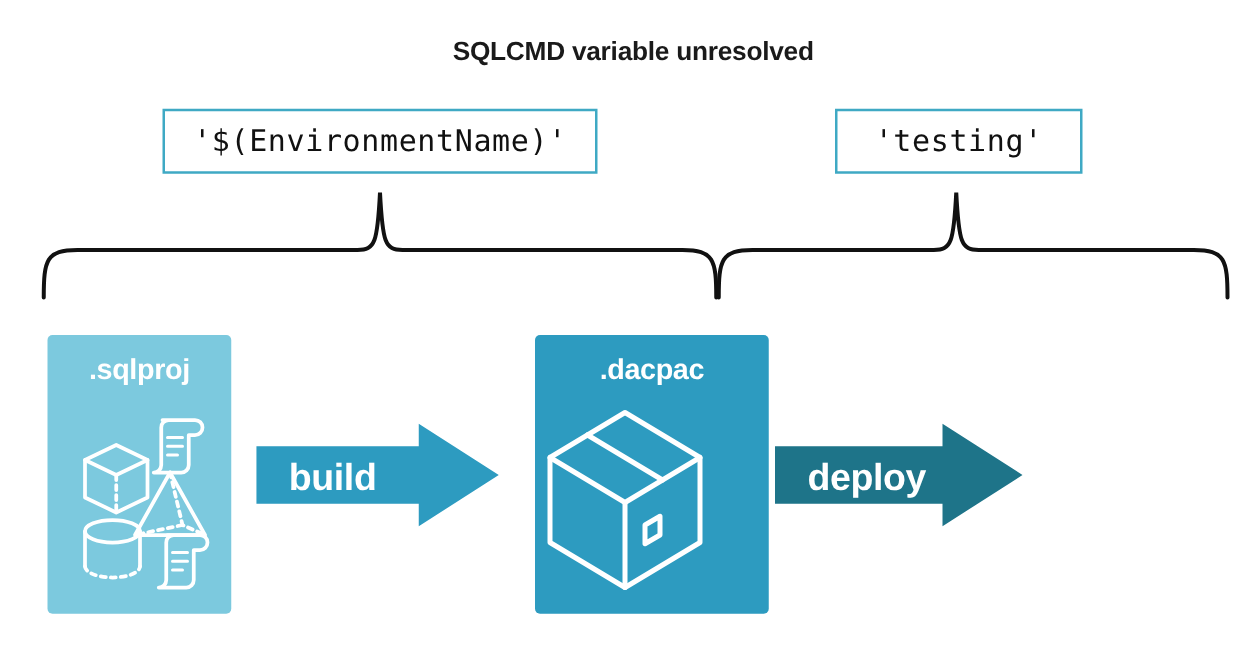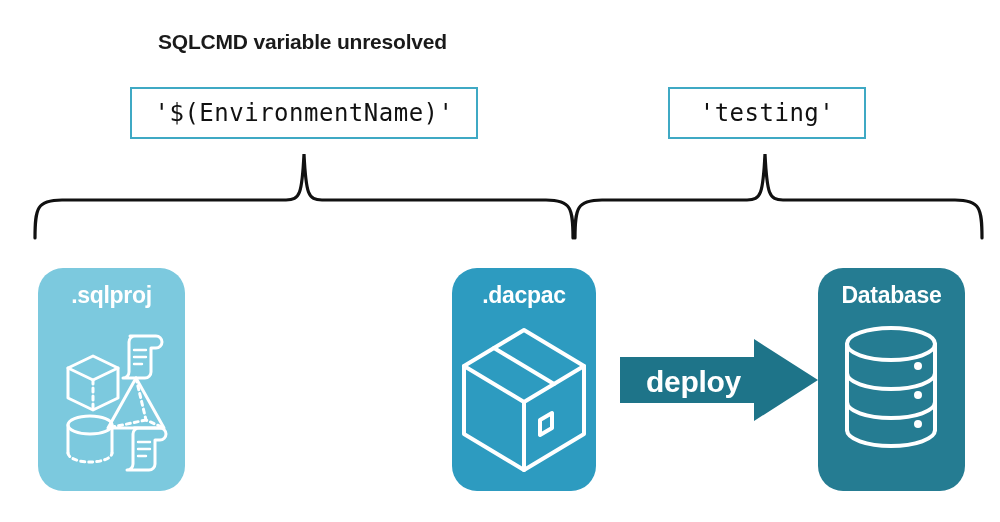--- a/index.html
+++ b/index.html
@@ -14,23 +14,24 @@
     background: #ffffff;
     overflow: hidden;
     font-family: "Liberation Sans", sans-serif;
   }
   .section-title {
     position: absolute;
     font-family: "Liberation Sans", sans-serif;
     font-weight: bold;
     font-size: 21px;
     color: #1a1a1a;
-    text-align: center;
+    text-align: right;
     letter-spacing: -0.2px;
     white-space: nowrap;
+    padding-left: 46px;
   }
   #title-left  { left: 0;   top: 30px; width: 605px; }
   #title-right { left: 605px; top: 30px; width: 395px; }
 
   .code-box {
     position: absolute;
     box-sizing: border-box;
     border: 2px solid #3FA9C4;
     background: #ffffff;
     display: flex;
@@ -43,21 +44,21 @@
   }
   #code-left  { left: 130px; top: 87px; width: 348px; height: 52px; }
   #code-right { left: 668px; top: 87px; width: 198px; height: 52px; }
 
   .brace-svg { position: absolute; }
   #brace-left  { left: 28px;  top: 150px; }
   #brace-right { left: 570px; top: 150px; }
 
   .card {
     position: absolute;
-    border-radius: 25px;
+    border-radius: 4px;
     top: 268px;
     height: 223px;
   }
   .card-label {
     position: absolute;
     top: 14px;
     left: 0;
     width: 100%;
     text-align: center;
     color: #ffffff;
@@ -66,21 +67,21 @@
     font-size: 23px;
     letter-spacing: -0.3px;
   }
   .card-art {
     position: absolute;
     left: 0;
     top: 48px;
     width: 100%;
   }
   #card-sqlproj  { left: 38px;  width: 147px; }
-  #card-dacpac   { left: 452px; width: 144px; }
+  #card-dacpac   { left: 428px; width: 144px; padding-left: 43px; }
   #card-database { left: 818px; width: 147px; }
 
   .arrow-wrap { position: absolute; }
   #arrow-build  { left: 205px; top: 337px; }
   #arrow-deploy { left: 620px; top: 337px; }
   .arrow-label {
     position: absolute;
     top: 0;
     left: 0;
     width: 100%;
@@ -161,20 +162,26 @@
 
           <g>
             <path d="M96 112 h26 a6 6 0 0 1 0 12 h-5 v24 a6 6 0 0 1 -6 6 h-22 a6 6 0 0 0 6 -6 v-30 a6 6 0 0 1 6 -6 h-5"></path>
             <path d="M100 126 h12 M100 133 h12 M100 140 h8" stroke-width="2.4"></path>
           </g>
         </g>
       </svg>
     </div>
   </div>
 
+  <div class="arrow-wrap" id="arrow-build">
+    <svg width="196" height="86" viewBox="0 0 196 86">
+      <path d="M0 20 L130 20 L130 2 L194 43 L130 84 L130 66 L0 66 Z" fill="#2D9BC0"></path>
+    </svg>
+    <div class="arrow-label">build</div>
+  </div>
 
   <div class="card" id="card-dacpac" style="background:#2D9BC0;">
     <div class="card-label">.dacpac</div>
     <div class="card-art">
       <svg width="144" height="170" viewBox="0 0 144 170">
         <g fill="none" stroke="#ffffff" stroke-width="4" stroke-linejoin="round" stroke-linecap="round">
           <path d="M72 14 L132 50 L132 118 L72 154 L12 118 L12 50 Z"></path>
           <path d="M12 50 L72 86 L132 50"></path>
           <path d="M72 86 L72 154"></path>
           <path d="M42 32 L102 68"></path>
@@ -184,32 +191,14 @@
     </div>
   </div>
 
   <div class="arrow-wrap" id="arrow-deploy">
     <svg width="200" height="86" viewBox="0 0 200 86">
       <path d="M0 20 L134 20 L134 2 L198 43 L134 84 L134 66 L0 66 Z" fill="#1E7489"></path>
     </svg>
     <div class="arrow-label">deploy</div>
   </div>
 
-  <div class="card" id="card-database" style="background:#257C92;">
-    <div class="card-label">Database</div>
-    <div class="card-art">
-      <svg width="147" height="170" viewBox="0 0 147 170">
-        <g fill="none" stroke="#ffffff" stroke-width="4" stroke-linejoin="round" stroke-linecap="round">
-          <ellipse cx="73" cy="28" rx="44" ry="16"></ellipse>
-          <path d="M29 28 v86"></path>
-          <path d="M117 28 v86"></path>
-          <path d="M29 114 a44 16 0 0 0 88 0"></path>
-          <path d="M29 57 a44 16 0 0 0 88 0"></path>
-          <path d="M29 86 a44 16 0 0 0 88 0"></path>
-          <circle cx="100" cy="50" r="4" fill="#ffffff" stroke="none"></circle>
-          <circle cx="100" cy="79" r="4" fill="#ffffff" stroke="none"></circle>
-          <circle cx="100" cy="108" r="4" fill="#ffffff" stroke="none"></circle>
-        </g>
-      </svg>
-    </div>
-  </div>
 
 </div>
 
 </body></html>

